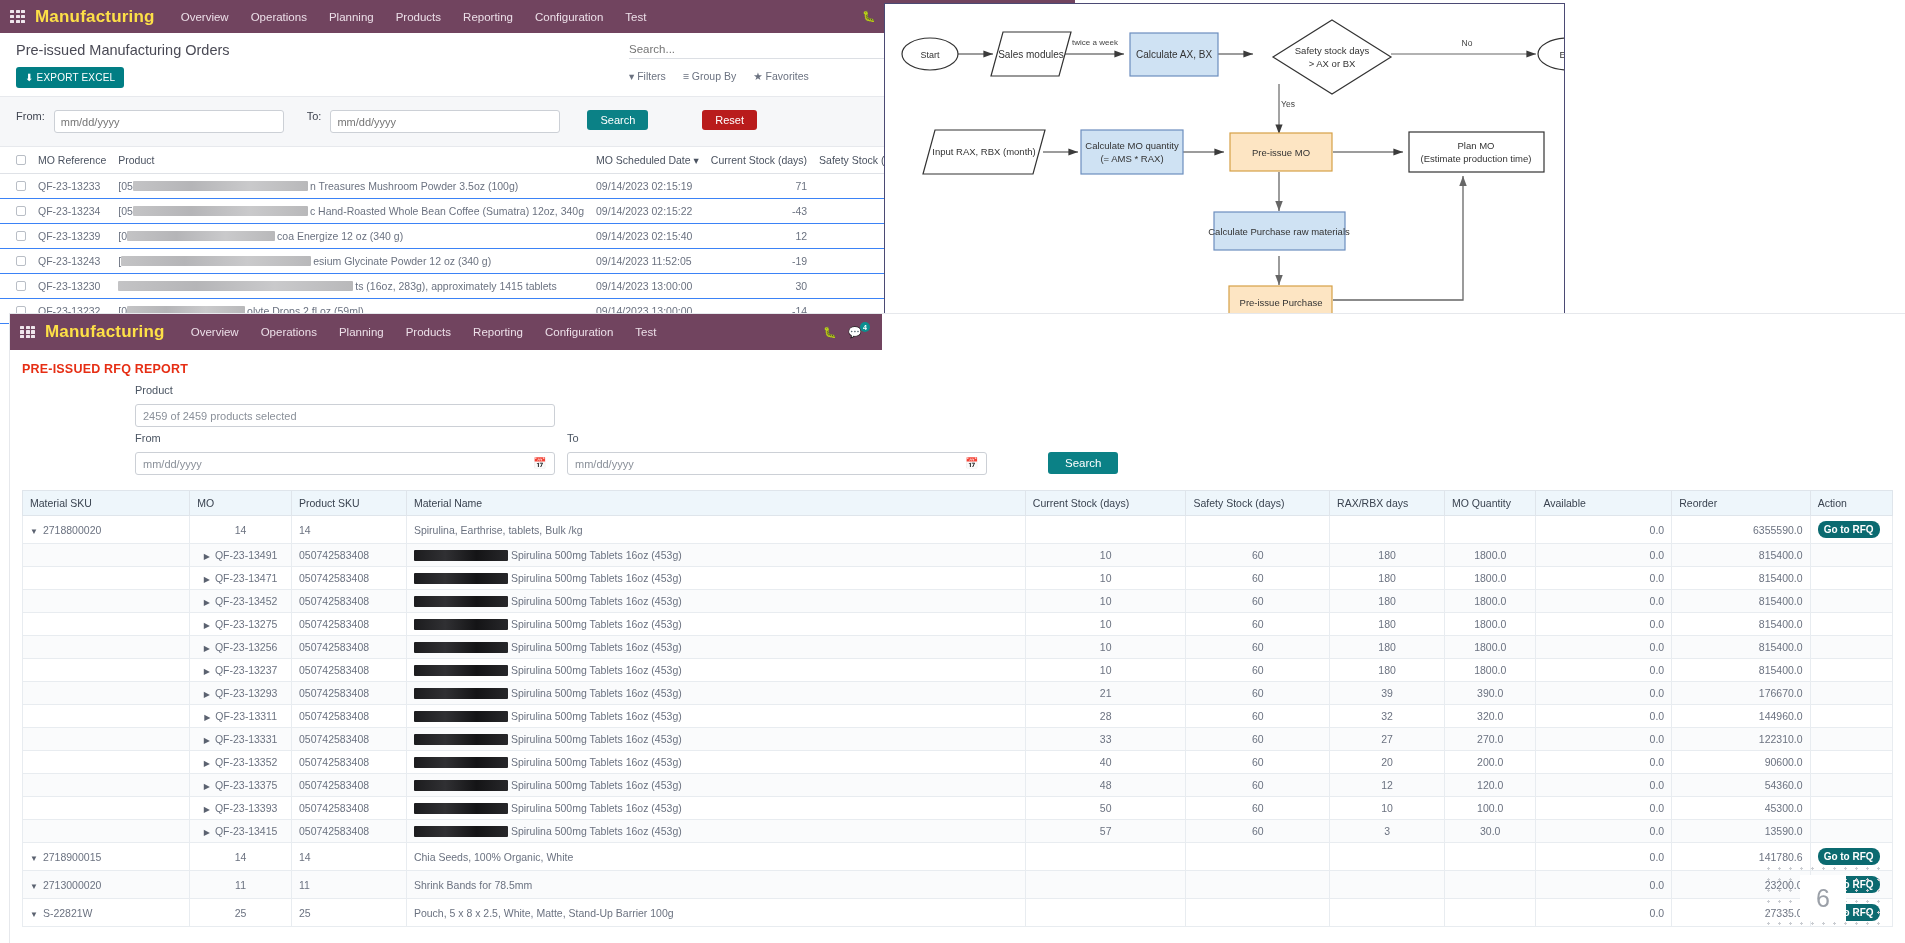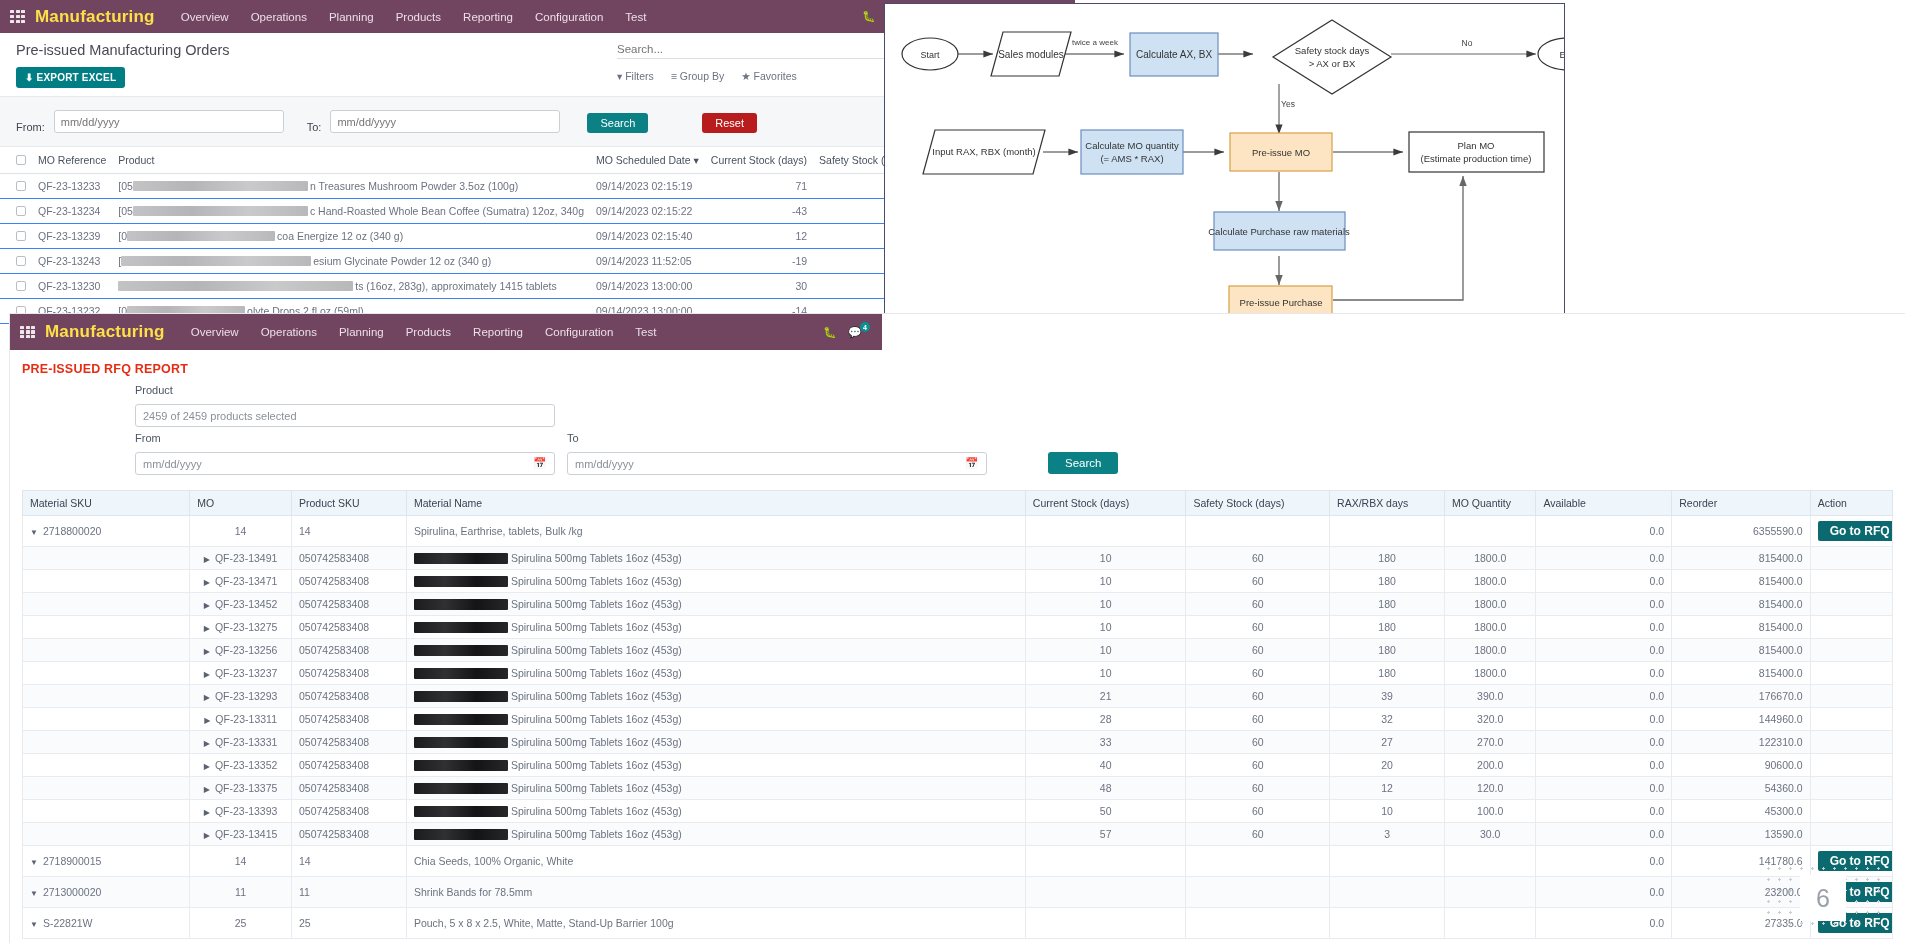--- a/index.html
+++ b/index.html
@@ -41,32 +41,32 @@
     font-size: 7px; min-width: 10px; height: 10px; display: inline-flex;
     align-items: center; justify-content: center; position: relative;
     top: -5px; left: -2px; font-weight: 700; }
   .avatar-circ { width: 16px; height: 16px; border-radius: 50%;
     background: #b7a8b2; display: inline-block; }
 
   .ctrl-panel { background: #fff; border-bottom: 1px solid #e7e9ed;
     padding: 9px 16px 8px 16px; position: relative; }
   .cp-title { font-size: 14.5px; color: #4a4a55; font-weight: 400; }
   .btn-export { margin-top: 9px; background: #017e84; color: #fff;
-    border: none; font-size: 10px; font-weight: 700; padding: 5px 9px;
+    border: none; font-size: 10px; font-weight: 400; padding: 5px 9px;
     border-radius: 3px; cursor: pointer; letter-spacing: .2px; }
-  .searchbar { position: absolute; right: 28px; top: 8px; width: 430px; }
+  .searchbar { position: absolute; right: 16px; top: 8px; width: 430px; }
   .search-in { width: 100%; border: none; border-bottom: 1px solid #dcdfe4;
     font-size: 11.5px; color: #9aa0a8; padding: 2px 0 3px 0; outline: none;
     font-family: inherit; background: transparent; }
   .search-tools { margin-top: 11px; display: flex; gap: 17px; font-size: 10.5px;
     color: #6b7280; }
   .search-tools span { cursor: pointer; }
 
   .filter-row { background: #f6f7f9; border-bottom: 1px solid #e7e9ed;
-    padding: 13px 16px; display: flex; align-items: flex-end; gap: 9px;
+    padding: 13px 16px; display: flex; align-items: flex-start; gap: 9px;
     font-size: 11px; color: #4b5563; }
   .filter-row label { color: #3f4450; }
   .date-in { width: 230px; height: 23px; border: 1px solid #ccd0d6;
     border-radius: 3px; padding: 2px 6px; font-size: 11px; color: #9aa0a8;
     font-family: inherit; background: #fff; }
   .btn-sm { border: none; border-radius: 3px; color: #fff; font-size: 11px;
     padding: 4px 13px; cursor: pointer; font-family: inherit; }
   .btn-teal { background: #0b8186; }
   .btn-red { background: #b91c1c; margin-left: 45px; }
 
@@ -111,22 +111,22 @@
   table.rfq thead th { background: #eef6fb; color: #3a4350; font-weight: 400;
     text-align: left; padding: 6px 7px; border: 1px solid #dfe5eb;
     white-space: nowrap; }
   table.rfq td { padding: 5px 7px; border: 1px solid #e8ecf0; color: #6b7280;
     white-space: nowrap; overflow: hidden; }
   table.rfq tbody tr:nth-child(even) { background: #fafbfc; }
   .caret { color: #5b6270; font-size: 8px; margin-right: 5px; display: inline-block; }
   .redact-dark { display: inline-block; height: 11px; width: 94px;
     background: linear-gradient(90deg,#1c1c1e,#303033,#141416,#27272a);
     border-radius: 1px; vertical-align: -2px; margin-right: 3px; }
-  .btn-rfq { background: #0b6a70; color: #fff; font-size: 12px; font-weight: 700;
-    border: none; border-radius: 2px; padding: 3px 12px; cursor: pointer;
+  .btn-rfq { background: #0b6a70; color: #fff; font-size: 10px; font-weight: 700;
+    border: none; border-radius: 8px; padding: 3px 6px; cursor: pointer;
     font-family: inherit; }
   .ta-c { text-align: center; }
   .ta-r { text-align: right; }
 
   
   #watermark { position: absolute; right: 22px; bottom: 10px; width: 120px;
     height: 70px; pointer-events: none; }
   .dots { position: absolute; inset: 0;
     background-image: radial-gradient(#c9ccd1 1px, transparent 1.2px);
     background-size: 11px 11px; }

